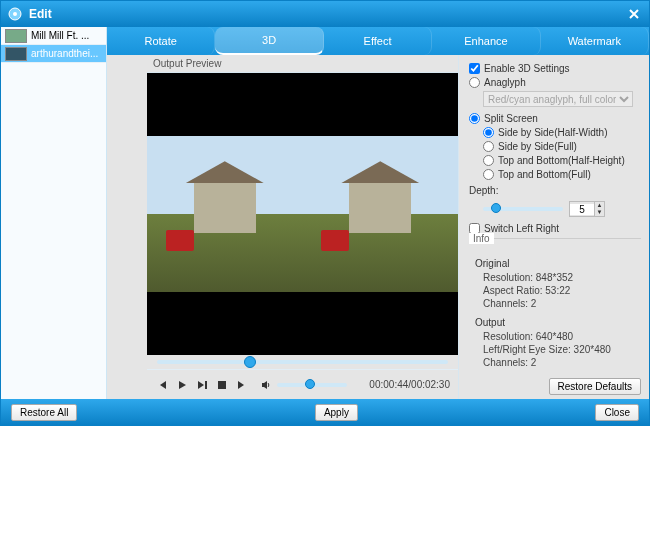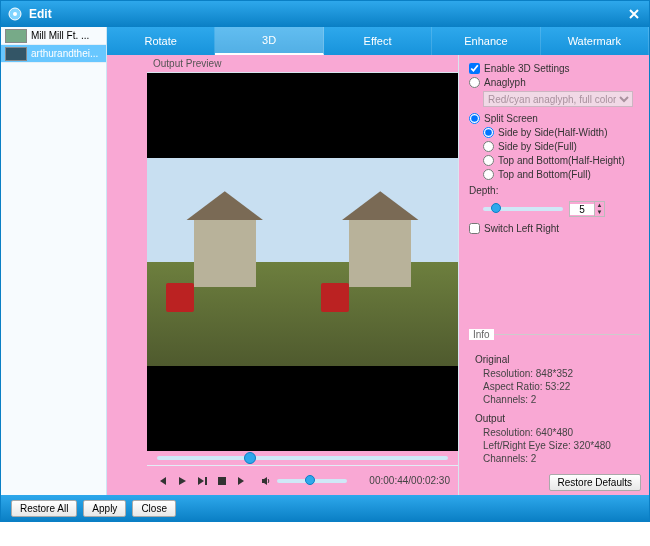--- a/index.html
+++ b/index.html
@@ -1,31 +1,31 @@
 <!DOCTYPE html>
 <html><head>
 <meta charset="utf-8">
 <style>
 * { margin: 0; padding: 0; box-sizing: border-box; font-family: "Segoe UI", Tahoma, sans-serif; }
 html, body { width: 650px; height: 546px; overflow: hidden; }
-.window { width: 650px; height: 522px; background: #f9a8d4; display: flex; flex-direction: column; border: 1px solid #0a7fc5; }
+.window { width: 650px; height: 426px; background: #e5e5e5; display: flex; flex-direction: column; border: 1px solid #0a7fc5; }
 .titlebar { height: 26px; background: linear-gradient(#2ea8ec,#0a7fc5); display: flex; align-items: center; color: #fff; font-size: 12px; padding: 0 6px; }
 .titlebar .icon { width: 16px; height: 16px; margin-right: 6px; display: flex; align-items: center; justify-content: center; }
 .titlebar .title { flex: 1; font-weight: bold; }
 .titlebar .close { width: 18px; height: 18px; display: flex; align-items: center; justify-content: center; cursor: pointer; font-size: 14px; }
 .body { flex: 1; display: flex; min-height: 0; }
 .sidebar { width: 106px; border-right: 1px solid #cde6f5; background: #f7fbfe; display: flex; flex-direction: column; }
 .sidebar .item { height: 18px; display: flex; align-items: center; font-size: 10px; padding: 0 4px; gap: 4px; cursor: pointer; border-bottom: 1px solid #e6f0f7; }
 .sidebar .item.selected { background: #68c7ff; color: #fff; }
 .sidebar .item .thumb { width: 22px; height: 14px; background: #7a8; border: 1px solid #888; flex-shrink: 0; }
 .sidebar .item .thumb.t2 { background: #356; }
 .sidebar .item .label { white-space: nowrap; overflow: hidden; text-overflow: ellipsis; }
 .main { flex: 1; display: flex; flex-direction: column; min-width: 0; }
 .tabs { height: 28px; background: linear-gradient(#2ea8ec,#1793db); display: flex; }
-.tabs .tab { flex: 1; color: #fff; font-size: 11px; display: flex; align-items: center; justify-content: center; cursor: pointer; border-right: 1px solid rgba(255,255,255,0.15); }
+.tabs .tab { flex: 1; color: #fff; font-size: 11px; display: flex; align-items: center; justify-content: center; cursor: pointer; border-right: 1px solid rgba(255,255,255,0.15); border-radius: 8px; }
 .tabs .tab.active { background: rgba(255,255,255,0.25); border-bottom: 2px solid #fff; }
 .content { flex: 1; display: flex; min-height: 0; }
 .preview-col { flex: 1; display: flex; flex-direction: column; border-right: 1px solid #d7e6f0; min-width: 0; padding-left: 40px; }
 .preview-header { font-size: 10px; color: #555; padding: 3px 6px; border-bottom: 1px solid #d7e6f0; }
 .preview-area { flex: 1; background: #000; position: relative; display: flex; align-items: center; justify-content: center; }
 .house-sbs { width: 100%; height: 55%; display: flex; }
 .house { flex: 1; background: linear-gradient(#c8dff1 0%, #c8dff1 50%, #6d7f3e 50%, #4f5a2e 100%); position: relative; overflow: hidden; }
 .house::before { content: ""; position: absolute; left: 30%; top: 28%; width: 40%; height: 34%; background: #b8b29a; }
 .house::after { content: ""; position: absolute; left: 25%; top: 16%; width: 50%; height: 14%; background: #7a6a55; clip-path: polygon(50% 0, 100% 100%, 0 100%); }
 .car { position: absolute; left: 12%; bottom: 26%; width: 18%; height: 14%; background: #b22; border-radius: 2px; }
@@ -52,21 +52,21 @@
 .spin .btns { display: flex; flex-direction: column; }
 .spin .btns span { width: 10px; height: 7px; font-size: 6px; line-height: 7px; text-align: center; border-left: 1px solid #bbb; cursor: pointer; }
 .info-group { margin-top: auto; }
 .info-group .hdr { font-size: 10px; color: #666; border-top: 1px solid #ccc; padding-top: 4px; margin-bottom: 4px; position: relative; }
 .info-group .hdr span { background: #fff; padding: 0 4px; position: relative; top: -10px; }
 .info-block { margin-bottom: 8px; margin-left: 6px; }
 .info-block .ttl { margin-bottom: 3px; }
 .info-block .line { margin-left: 8px; margin-bottom: 2px; color: #444; white-space: nowrap; }
 .restore-def { align-self: flex-end; margin-top: 2px; }
 .btn { font-size: 10px; padding: 2px 8px; border: 1px solid #aaa; background: linear-gradient(#fff,#e8e8e8); border-radius: 2px; cursor: pointer; }
-.footer { height: 26px; background: linear-gradient(#2ea8ec,#0a7fc5); display: flex; align-items: center; justify-content: flex-start; gap: 6px; padding: 0 10px; }
+.footer { height: 26px; background: linear-gradient(#2ea8ec,#0a7fc5); display: flex; align-items: center; justify-content: space-between; gap: 6px; padding: 0 10px; }
 input[type=checkbox], input[type=radio] { margin: 0; width: 11px; height: 11px; }
 svg { display: block; }
 </style>
 </head>
 <body>
 
 <div class="window">
   <div class="titlebar">
     <span class="icon">
       <svg width="14" height="14" viewBox="0 0 14 14">

